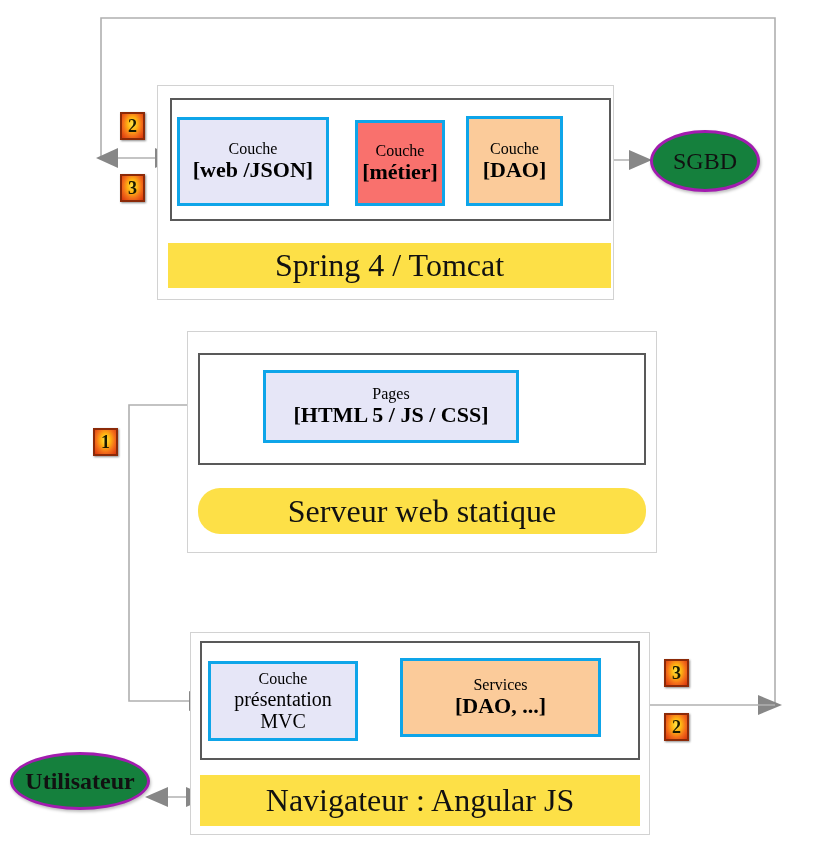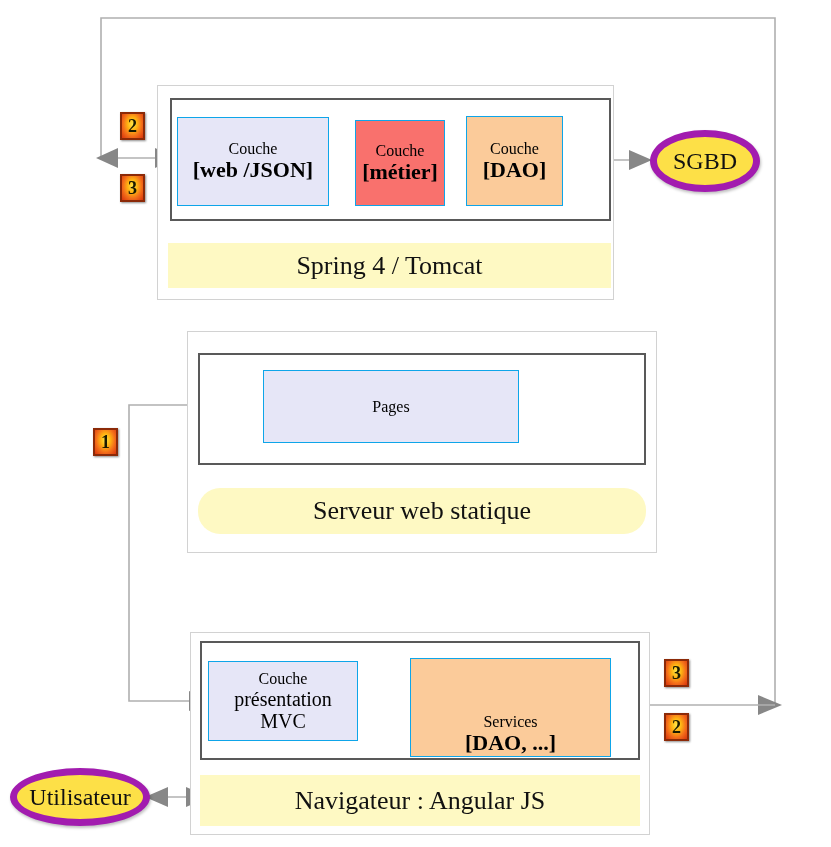--- a/index.html
+++ b/index.html
@@ -15,54 +15,54 @@
   }
   .inner-group{
     position:absolute;
     border:2px solid #595959;
     background:#ffffff;
     box-sizing:border-box;
   }
   .layer-box{
     position:absolute;
     box-sizing:border-box;
-    border:1px solid #0ea5e9;
+    border:3px solid #0ea5e9;
     display:flex;
     flex-direction:column;
     align-items:center;
     justify-content:center;
     text-align:center;
     line-height:1.12;
     color:#000;
   }
   .layer-box .l1{font-size:16px;font-weight:400;}
   .layer-box .l2{font-size:22px;font-weight:700;}
   .layer-box .l3{font-size:20px;font-weight:400;}
 
   .c-lav{background:#e6e6f7;}
   .c-red{background:#f9716d;}
   .c-orange{background:#fbcb9a;}
 
   .green-bar{
     position:absolute;
-    background:#fef9c3;
+    background:#fde047;
     display:flex;
     align-items:center;
     justify-content:center;
     color:#111;
-    font-size:26px;
+    font-size:32px;
     font-family:"Liberation Serif", serif;
     box-sizing:border-box;
   }
 
   
   .ellipse{
     position:absolute;
-    background:#fde047;
-    border:7px solid #a21caf;
+    background:#15803d;
+    border:3px solid #a21caf;
     border-radius:50%;
     display:flex;
     align-items:center;
     justify-content:center;
     color:#111;
     font-size:24px;
     font-family:"Liberation Serif", serif;
     box-shadow:1px 2px 3px rgba(0,0,0,.25);
     box-sizing:border-box;
   }
@@ -144,46 +144,47 @@
   <div class="ellipse" style="left:650px;top:130px;width:110px;height:62px;">
     <span>SGBD</span>
   </div>
 
   <div class="outer-group" style="left:187px;top:331px;width:470px;height:222px;"></div>
 
   <div class="inner-group" style="left:198px;top:353px;width:448px;height:112px;"></div>
 
   <div class="layer-box c-lav" style="left:263px;top:370px;width:256px;height:73px;">
     <span class="l1">Pages</span>
+    <span class="l2">[HTML 5 / JS  / CSS]</span>
   </div>
 
   <div class="green-bar" style="left:198px;top:488px;width:448px;height:46px;border-radius:22px;">
     <span>Serveur web statique</span>
   </div>
 
   <div class="outer-group" style="left:190px;top:632px;width:460px;height:203px;"></div>
 
   <div class="inner-group" style="left:200px;top:641px;width:440px;height:119px;"></div>
 
   <div class="layer-box c-lav" style="left:208px;top:661px;width:150px;height:80px;">
     <span class="l1">Couche</span>
     <span class="l3">présentation</span>
     <span class="l3">MVC</span>
   </div>
 
-  <div class="layer-box c-orange" style="left:410px;top:658px;width:201px;height:99px;justify-content:flex-end;">
+  <div class="layer-box c-orange" style="left:400px;top:658px;width:201px;height:79px;">
     <span class="l1">Services</span>
     <span class="l2">[DAO, ...]</span>
   </div>
 
   <div class="green-bar" style="left:200px;top:775px;width:440px;height:51px;">
     <span>Navigateur : Angular JS</span>
   </div>
 
-  <div class="ellipse" style="left:10px;top:768px;width:140px;height:58px;">
+  <div class="ellipse" style="left:10px;top:752px;width:140px;height:58px;font-weight:bold;">
     <span>Utilisateur</span>
   </div>
 
   <div class="badge" style="left:120px;top:112px;">
     <span>2</span>
   </div>
   <div class="badge" style="left:120px;top:174px;">
     <span>3</span>
   </div>
   <div class="badge" style="left:93px;top:428px;">

